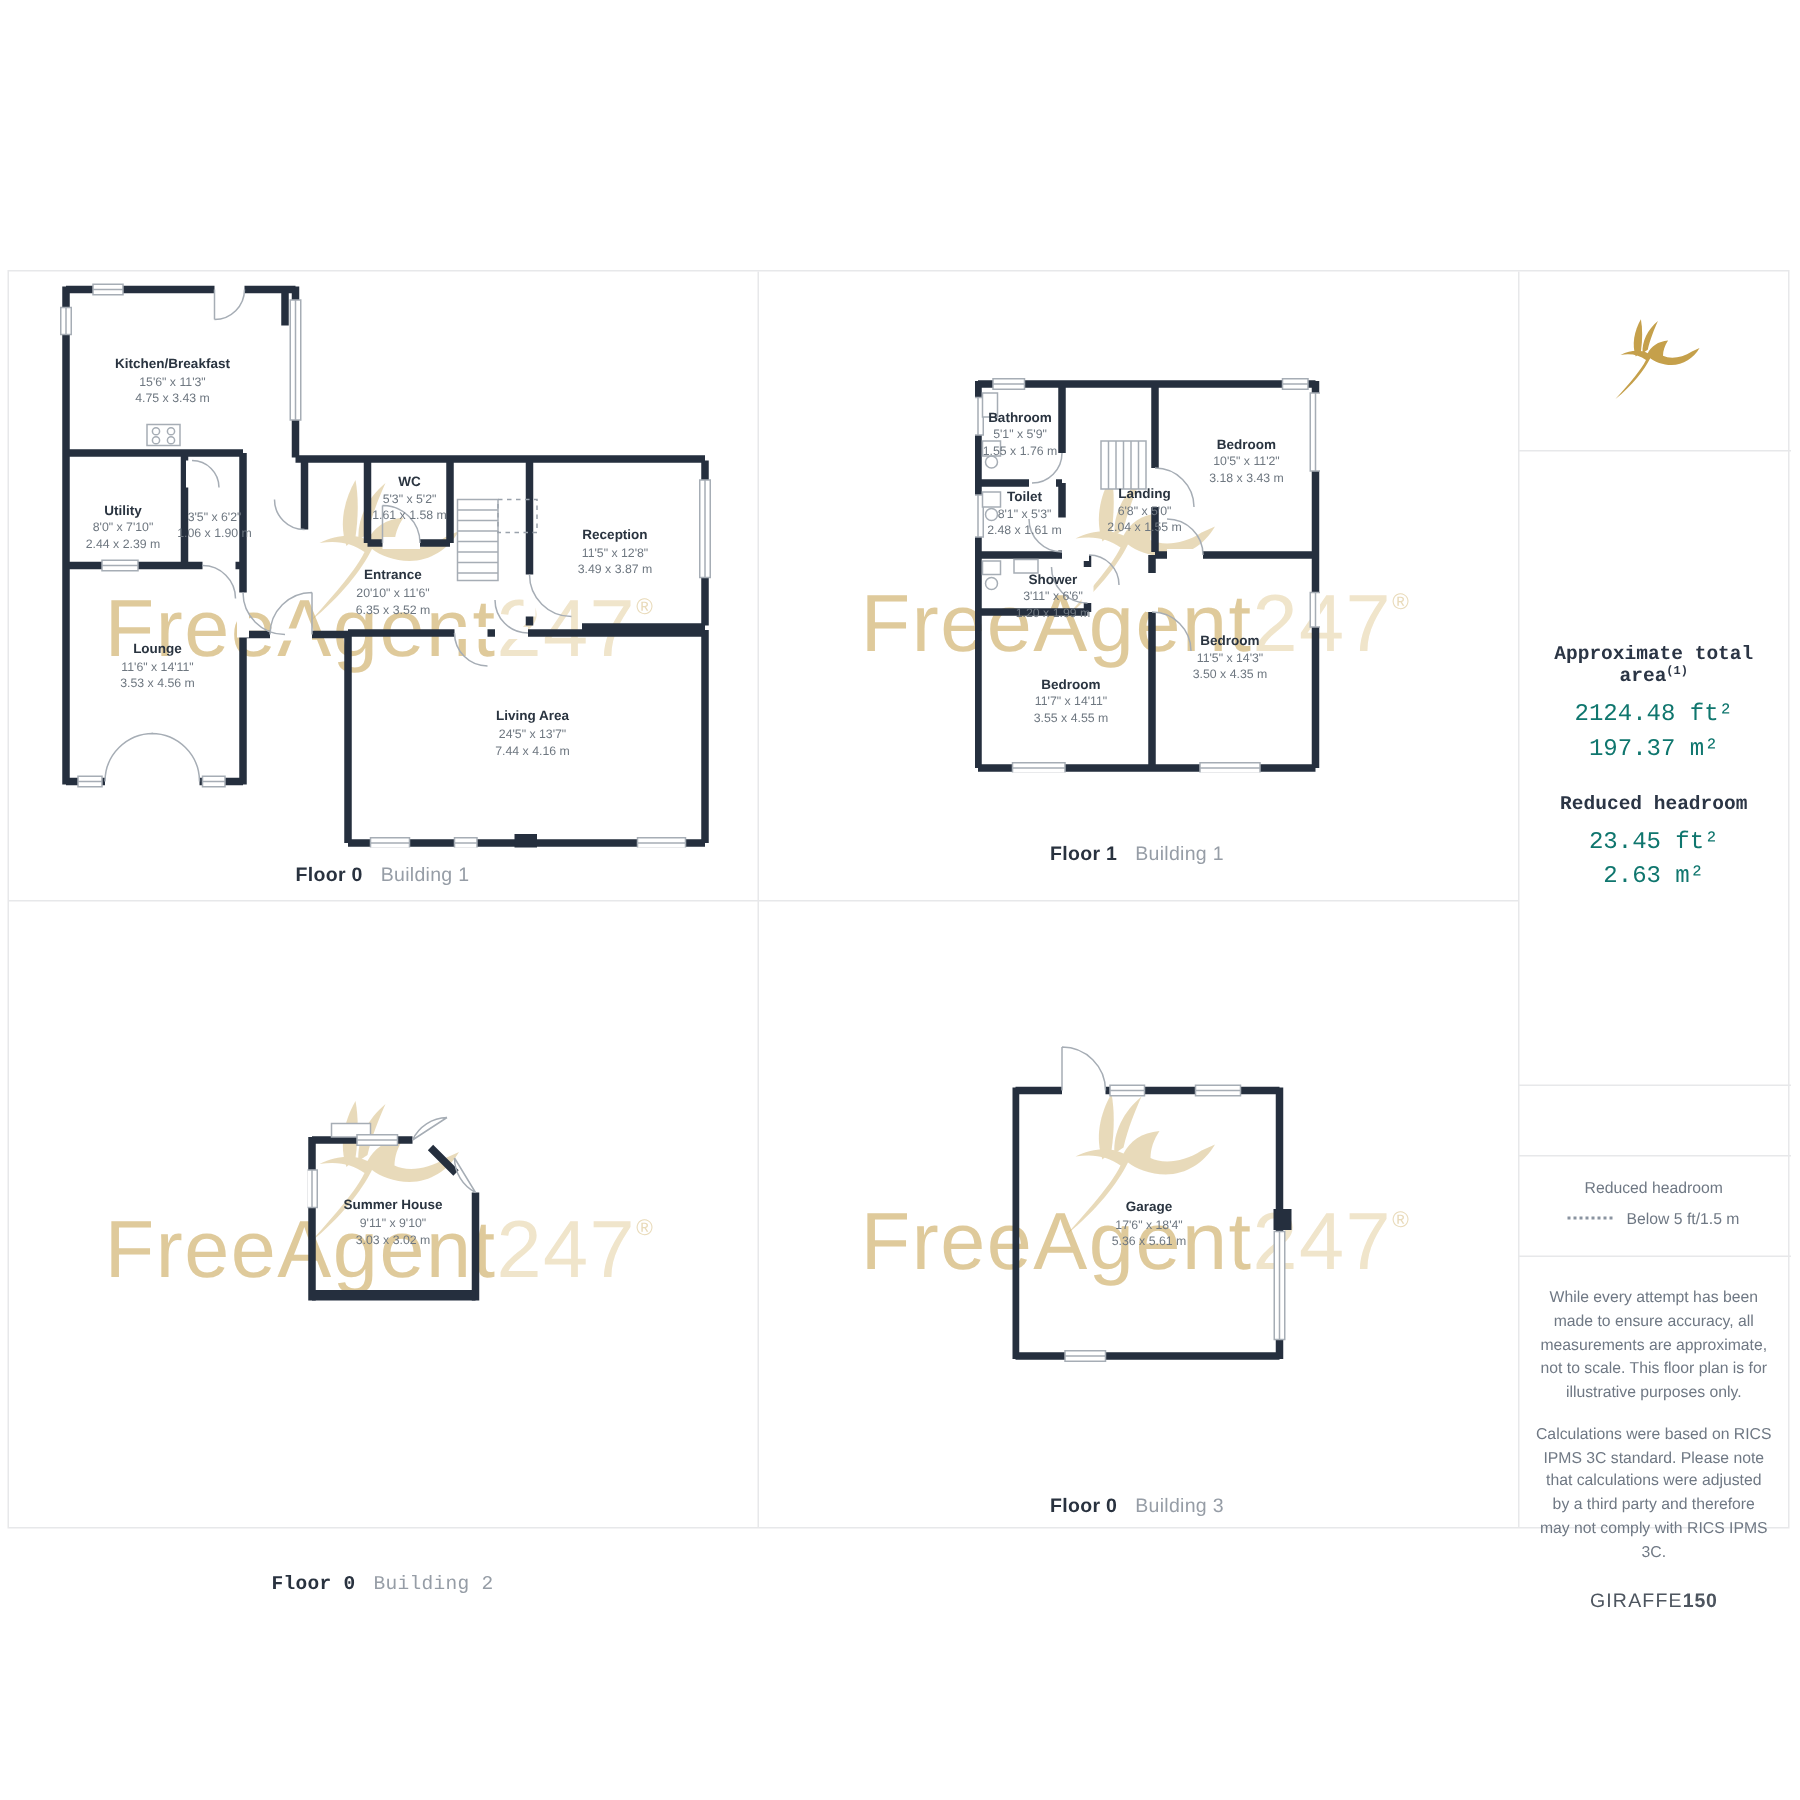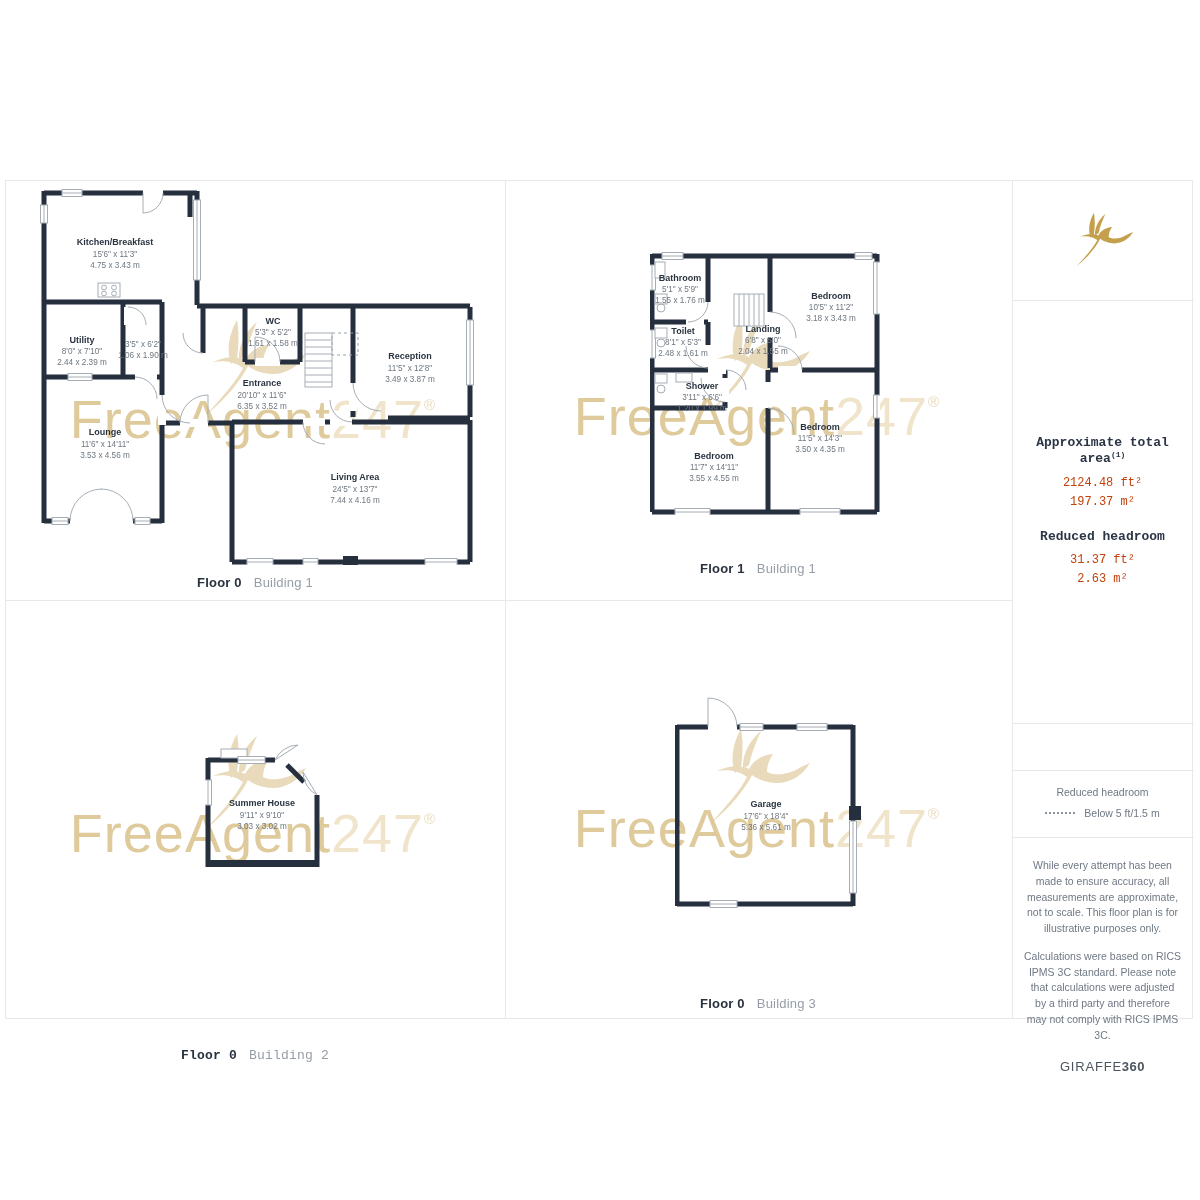--- a/index.html
+++ b/index.html
@@ -27,21 +27,21 @@
   .wallfill{fill:#252f3e;stroke:none;}
   
   .watermark{position:absolute;display:flex;flex-direction:column;align-items:center;pointer-events:none;}
   .wm-bird{opacity:.38;margin-bottom:-30px;}
   .wm-text{font-size:54px;color:#c5a04b;opacity:.55;white-space:nowrap;letter-spacing:1px;}
   .wm-suffix{opacity:.6;color:#d2b061;}
   .wm-reg{font-size:15px;vertical-align:28px;opacity:.7;}
   
   .panel-cell{position:absolute;left:1012px;width:181px;box-sizing:border-box;text-align:center;color:#5c646f;}
   .p-head{font-size:13px;font-weight:bold;color:#2b3545;}
-  .p-val{font-size:12px;color:#c2410c;}
+  .p-val{font-size:16px;color:#0f766e;}
   .p-small{font-size:10.5px;color:#6f7884;}
   .legend-dash{display:inline-block;width:30px;border-bottom:2px dotted #8a93a0;margin-right:9px;vertical-align:3px;}
   .disc{font-size:10.5px;line-height:1.5;color:#6f7884;padding:0 12px;}
   .giraffe{font-size:13px;color:#4d555f;letter-spacing:.8px;margin-top:16px;}
   .giraffe b{letter-spacing:.5px;}
   sup{font-size:8px;}
 </style>
 </head>
 <body>
 
@@ -318,29 +318,29 @@
         <path d="M14,96 C32,76 44,62 50,50 C42,44 32,42 20,44 C32,38 44,38 52,42 C56,34 64,28 76,27 C72,33 70,39 70,45 C78,49 92,48 104,40 L113,36 C106,48 94,56 80,56 C70,56 60,52 55,48 C48,62 34,80 14,96 Z"></path>
       </g>
     </svg>
   </div>
 
   <div class="panel-cell" style="top:299px;height:423px;display:flex;flex-direction:column;align-items:center;justify-content:center;font-family:Liberation Mono, monospace;">
     <div class="p-head"><span>Approximate total area</span><sup>(1)</sup></div>
     <div class="p-val" style="margin-top:9px;">2124.48 ft²</div>
     <div class="p-val" style="margin-top:5px;">197.37 m²</div>
     <div class="p-head" style="margin-top:20px;">Reduced headroom</div>
-    <div class="p-val" style="margin-top:9px;">31.37 ft²</div>
+    <div class="p-val" style="margin-top:9px;">23.45 ft²</div>
     <div class="p-val" style="margin-top:5px;">2.63 m²</div>
   </div>
 
 
   <div class="panel-cell" style="top:769px;height:67px;display:flex;flex-direction:column;align-items:center;justify-content:center;">
     <div class="p-small">Reduced headroom</div>
     <div class="p-small" style="margin-top:9px;"><span class="legend-dash"></span><span>Below 5 ft/1.5 m</span></div>
   </div>
 
   <div class="panel-cell" style="top:836px;height:183px;padding-top:22px;">
     <div class="disc">While every attempt has been made to ensure accuracy, all measurements are approximate, not to scale. This floor plan is for illustrative purposes only.</div>
     <div class="disc" style="margin-top:12px;">Calculations were based on RICS IPMS 3C standard. Please note that calculations were adjusted by a third party and therefore may not comply with RICS IPMS 3C.</div>
-    <div class="giraffe"><span>GIRAFFE</span><b>360</b></div>
+    <div class="giraffe"><span>GIRAFFE</span><b>150</b></div>
   </div>
 
 </div>
 
 </body></html>

